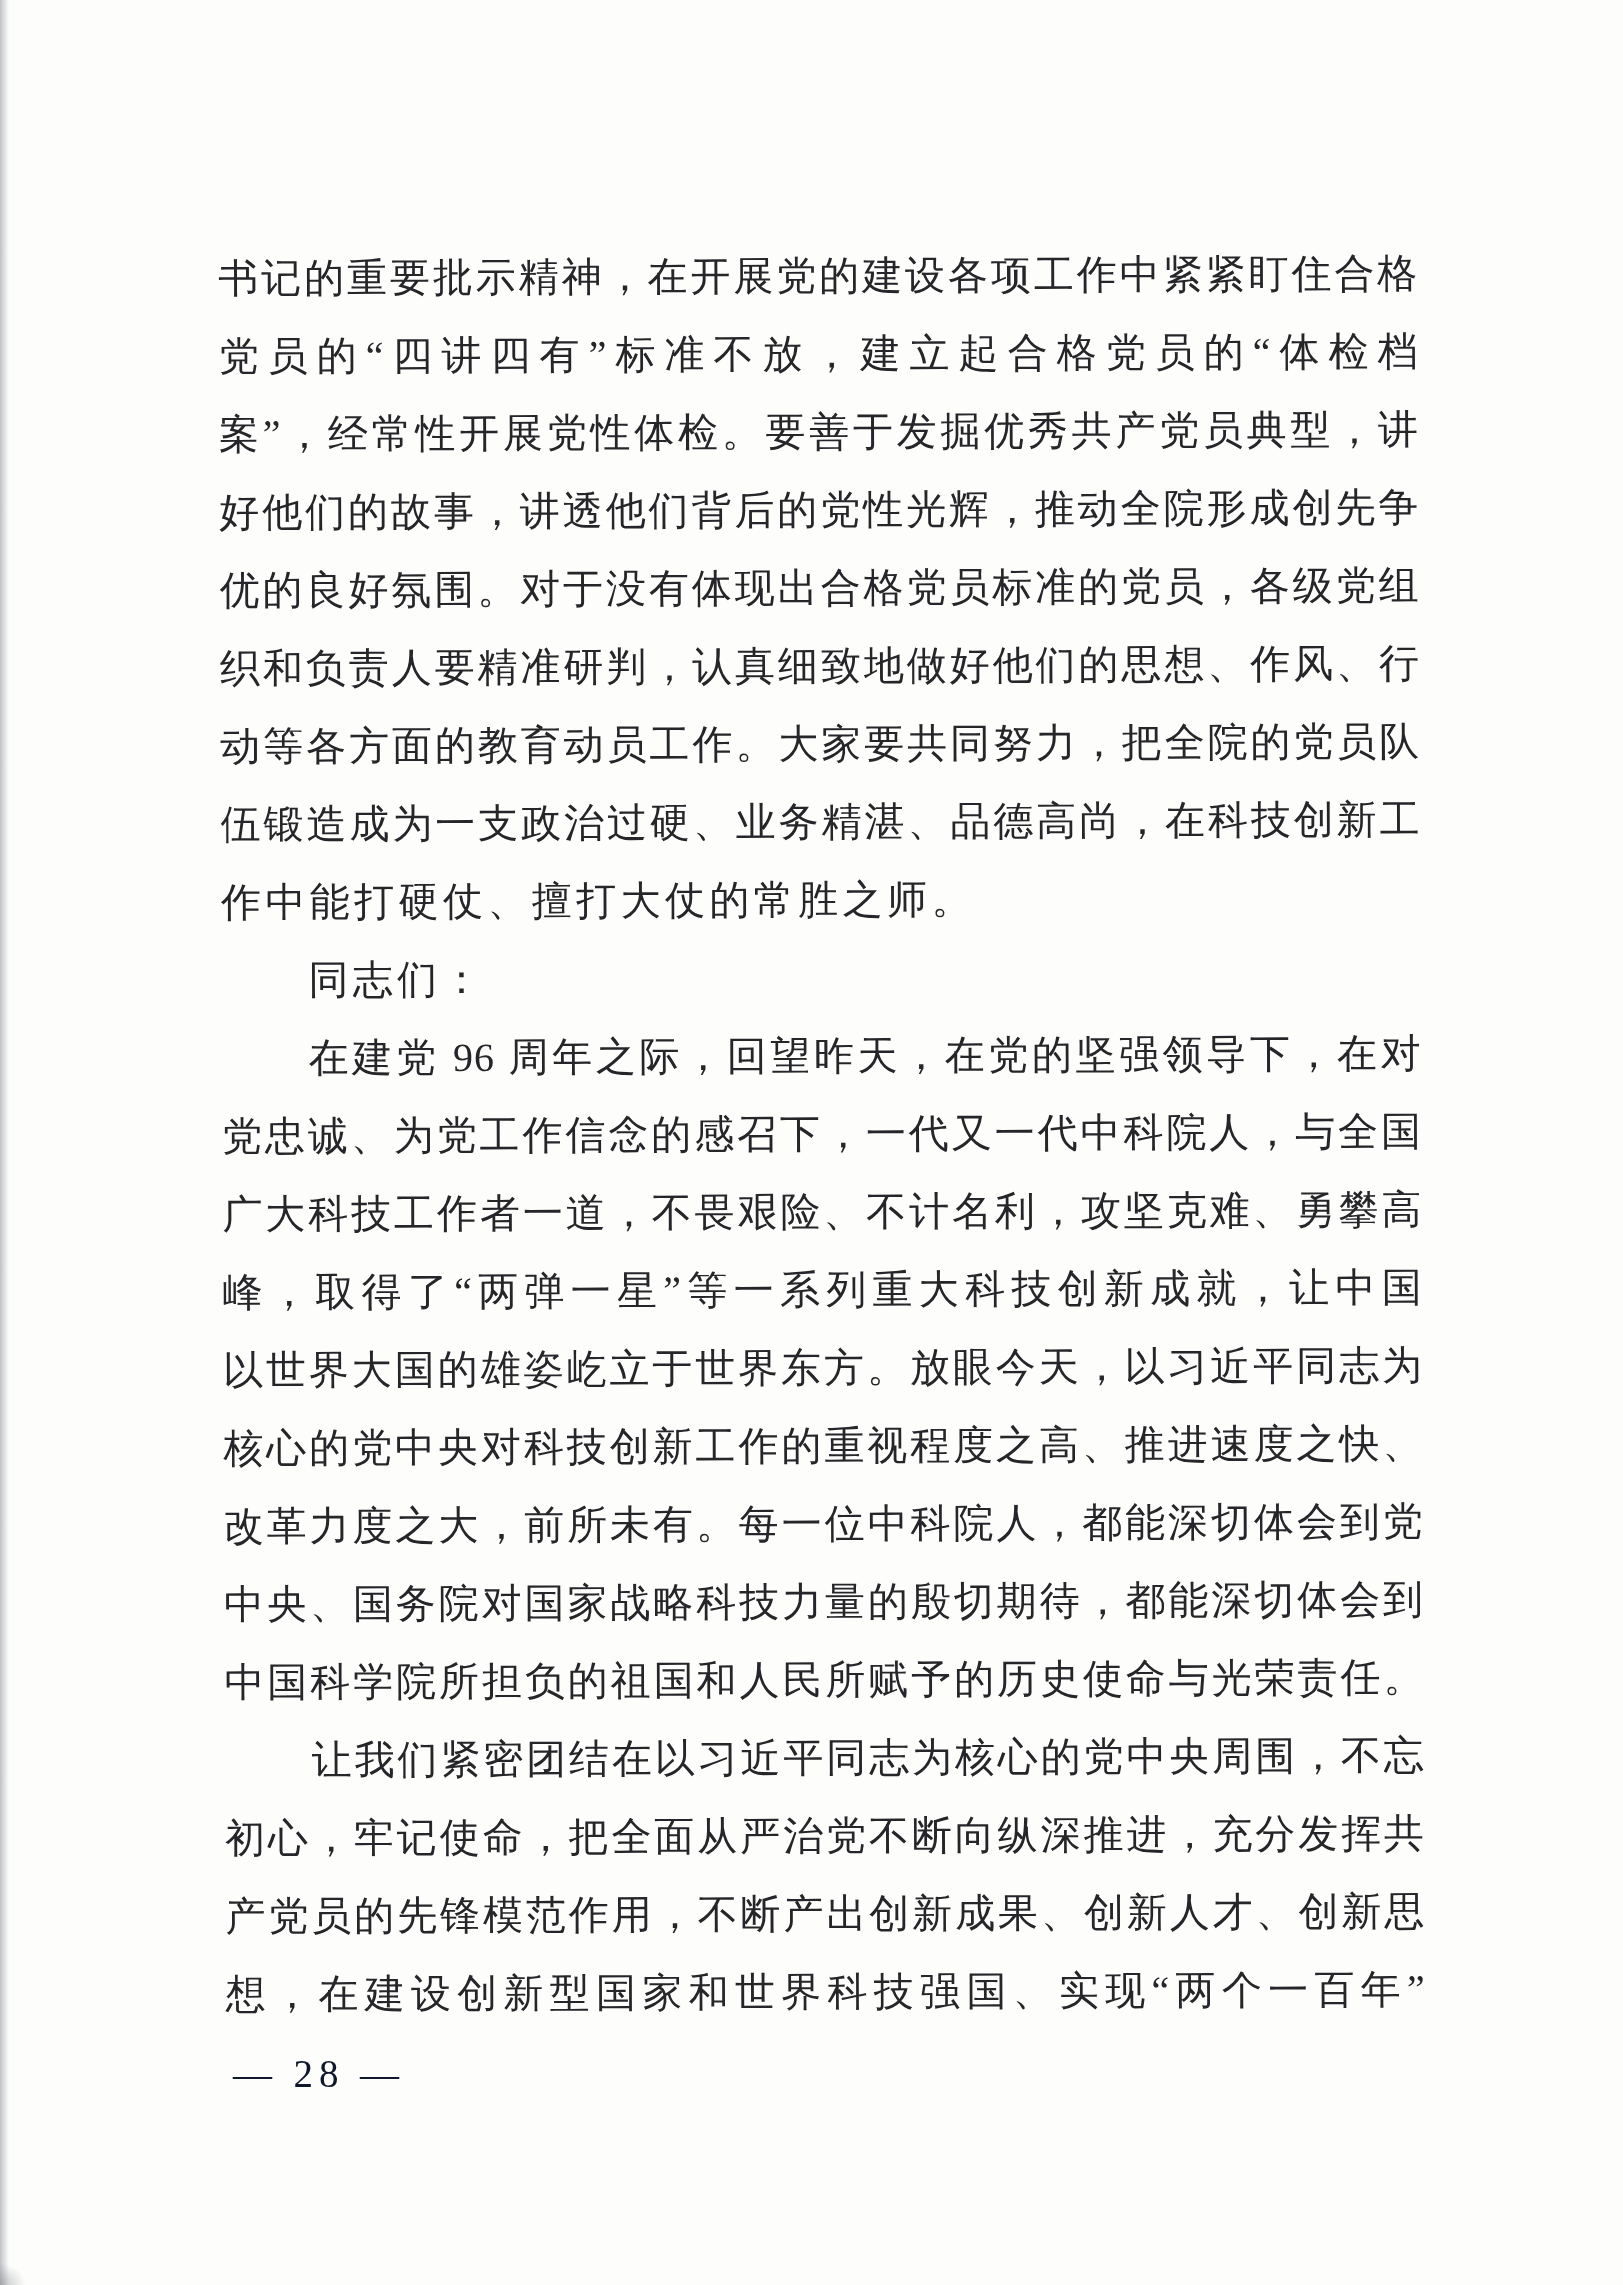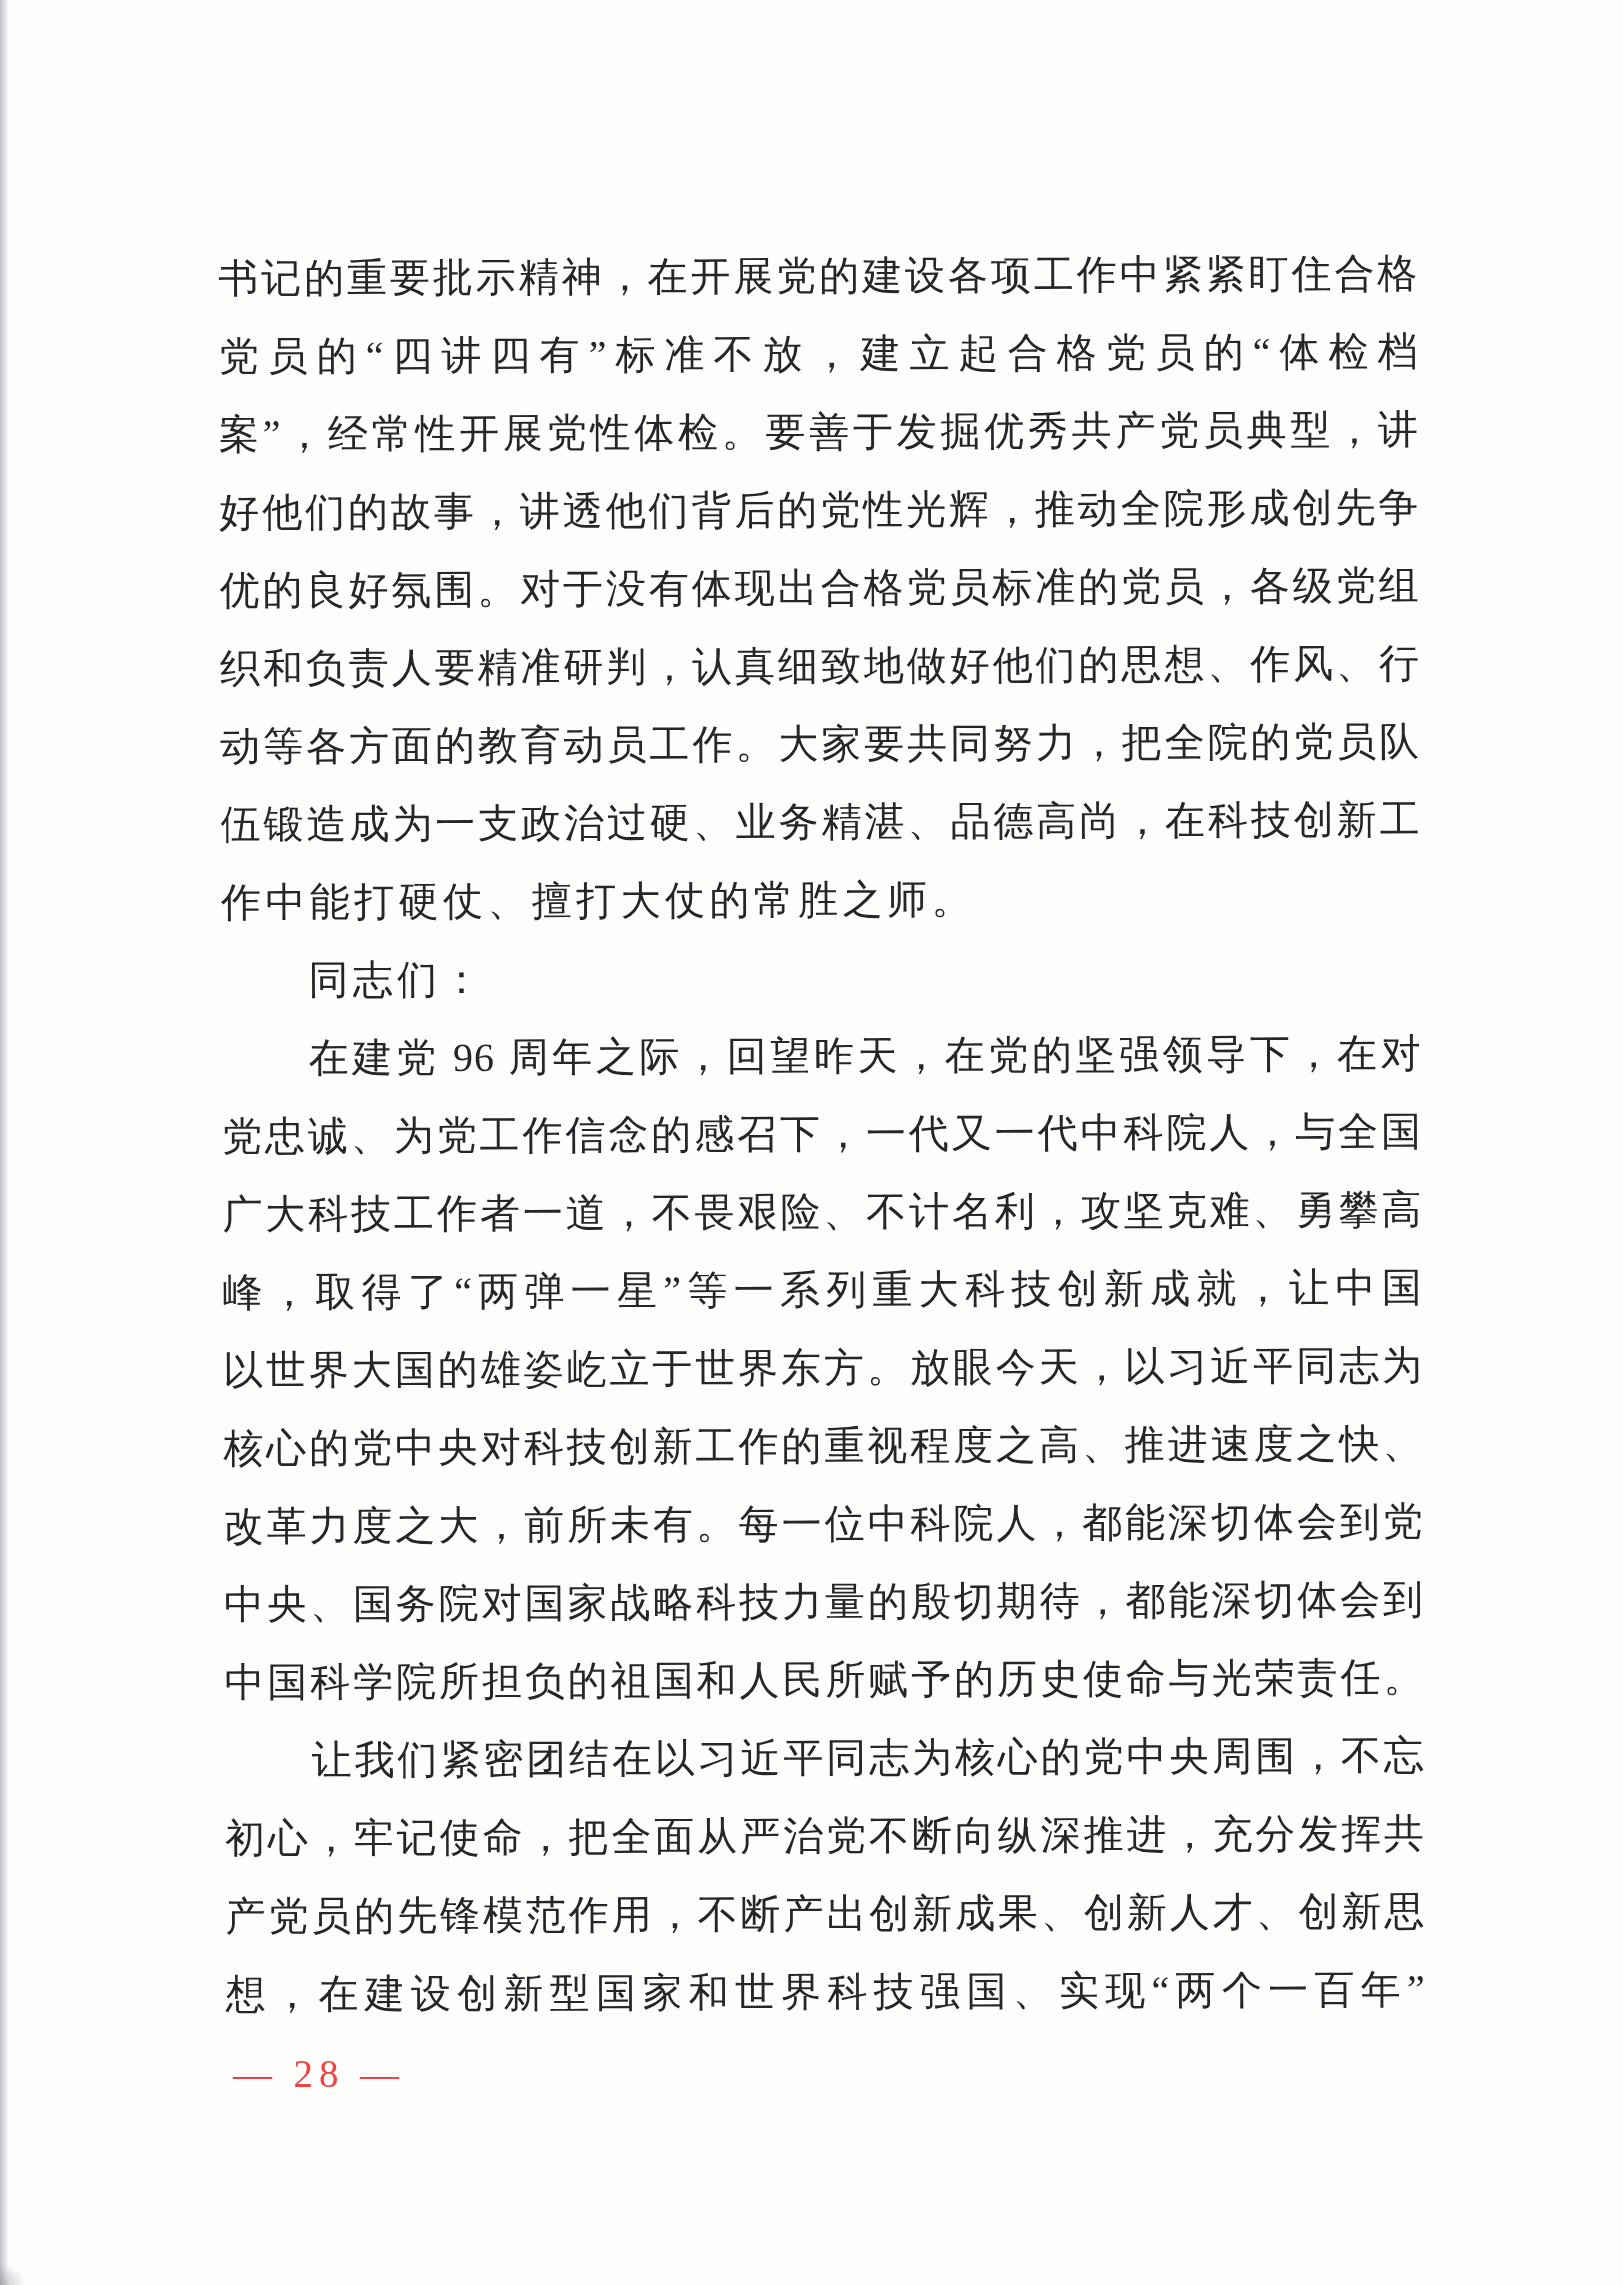--- a/index.html
+++ b/index.html
@@ -52,21 +52,21 @@
   }
   .line.indent {
     text-indent: 87px;
   }
   .page-number {
     position: absolute;
     left: 233px;
     top: 2051px;
     font-size: 39px;
     letter-spacing: 5.9px;
-    color: #ef4444;
+    color: #0f172a;
     line-height: 45px;
   }
 </style>
 </head>
 <body>
 
 <div class="page">
   <div class="scan-edge-left"></div>
   <div class="scan-corner-smudge"></div>
   <div class="text-block" id="text-block">

